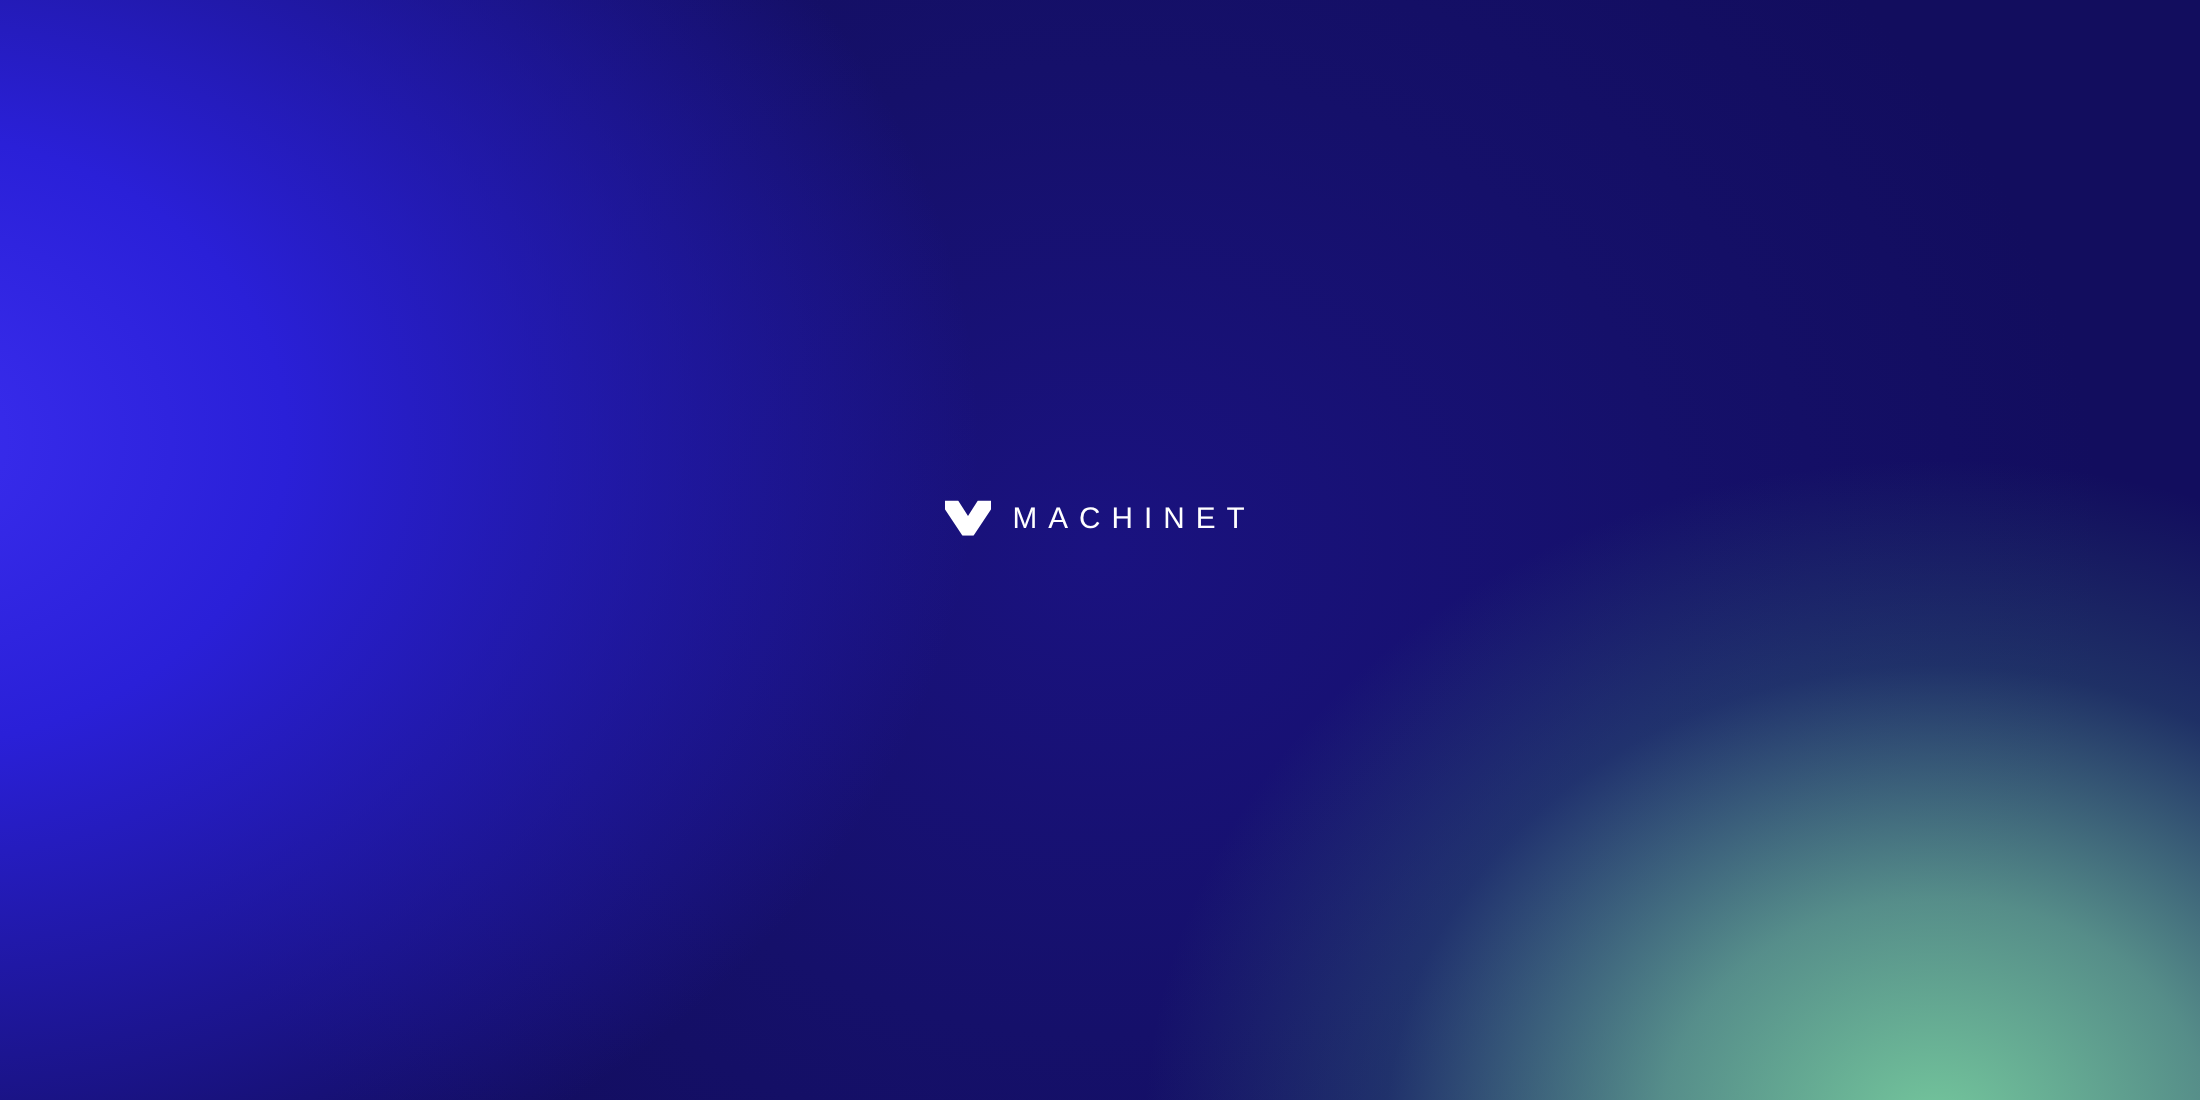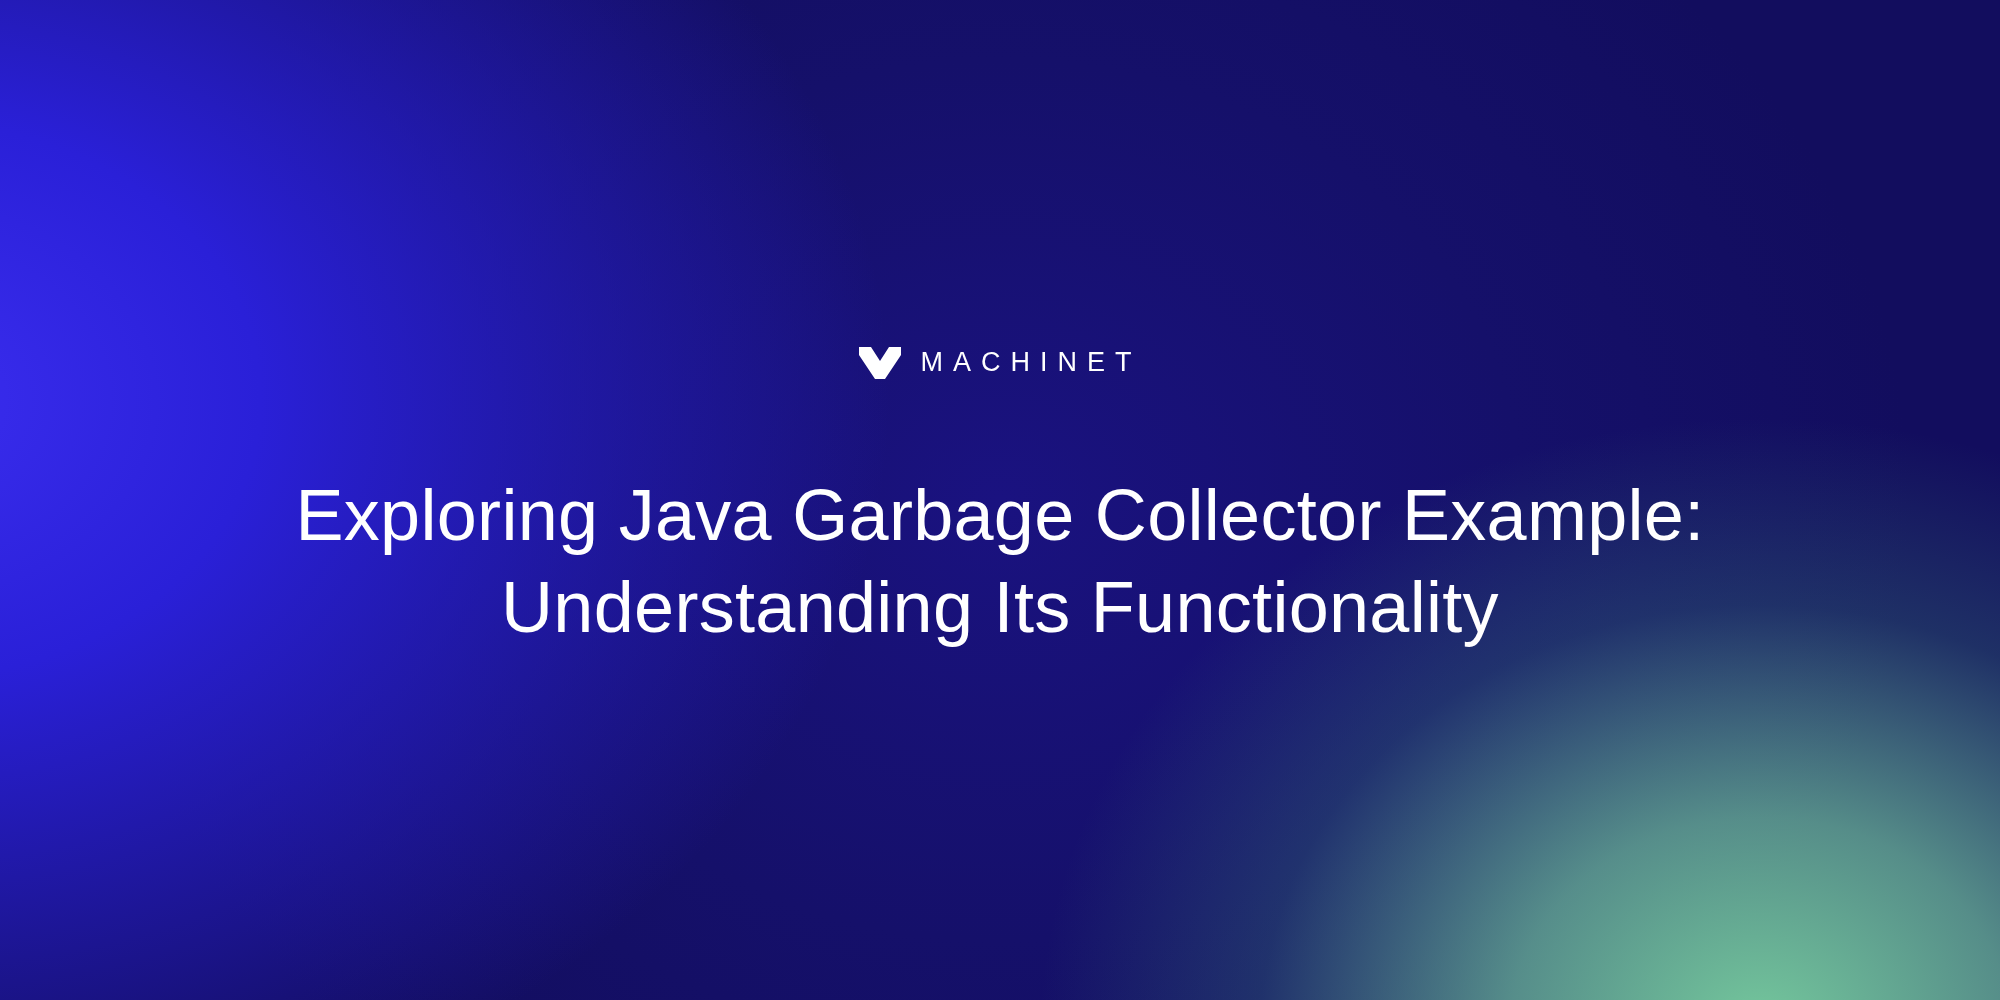--- a/index.html
+++ b/index.html
@@ -73,14 +73,13 @@
 
 <div class="hero">
   <div class="brand">
     <div class="brand-logo">
       <svg viewBox="0 0 42 32" xmlns="http://www.w3.org/2000/svg">
         <path d="M 0 0 L 12 0 L 21 14 L 30 0 L 42 0 L 42 8 L 26 32 L 16 32 L 0 8 Z" fill="#ffffff"></path>
       </svg>
     </div>
     <div class="brand-name">MACHINET</div>
   </div>
-  <h1 class="title">Exploring Java Garbage Collector Example: Understanding Its Functionality</h1>
 </div>
 
 </body></html>

